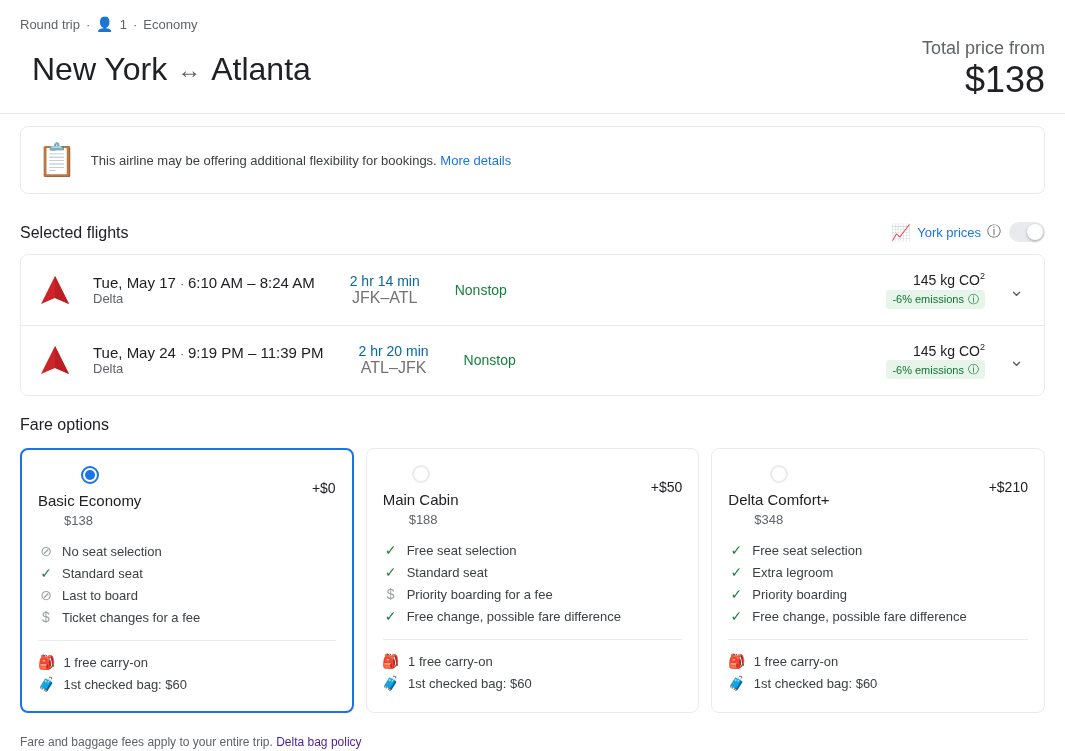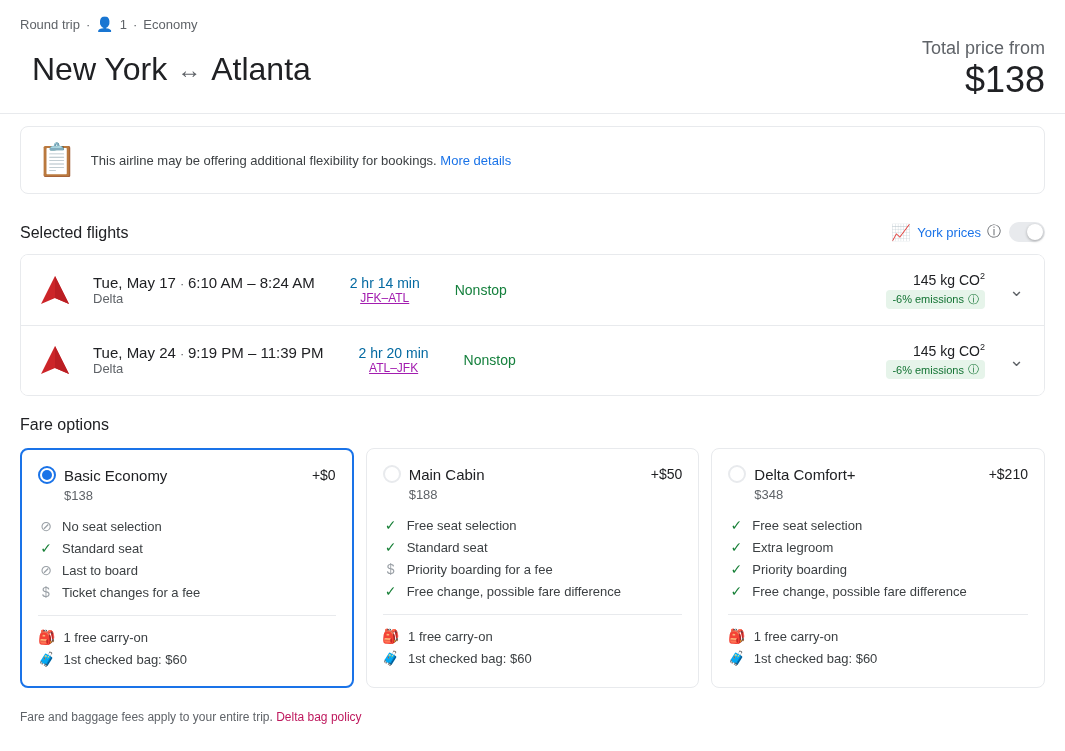--- a/index.html
+++ b/index.html
@@ -155,23 +155,22 @@
     .flight-duration {
       min-width: 100px;
       text-align: center;
     }
     .duration-text {
       font-size: 14px;
       font-weight: 500;
       color: #0369a1;
     }
     .route-code {
-      font-size: 12px;
-      color: #a21caf;
-      text-decoration: underline;
+      font-size: 16px;
+      color: #737373;
     }
     .flight-stops {
       min-width: 80px;
       font-size: 14px;
       color: #15803d;
     }
     .flight-emissions {
       flex: 1;
       text-align: right;
     }
@@ -223,20 +222,21 @@
     .fare-card-header {
       display: flex;
       align-items: center;
       justify-content: space-between;
       margin-bottom: 4px;
     }
     .fare-name-row {
       display: flex;
       align-items: center;
       gap: 8px;
+      flex-direction: column;
     }
     .radio {
       width: 18px;
       height: 18px;
       border-radius: 50%;
       border: 2px solid #e8eaed;
       flex-shrink: 0;
       position: relative;
     }
     .radio.checked {
@@ -307,21 +307,21 @@
       padding: 3px 0;
     }
     .bag-icon { font-size: 14px; color: #5f6368; }
 
     .footer-note {
       padding: 10px 20px 16px;
       font-size: 12px;
       color: #5f6368;
     }
     .footer-note a {
-      color: #be185d;
+      color: #4c1d95;
       text-decoration: none;
     }
 
     .co2-sup { font-size: 9px; vertical-align: super; }
   </style>
 </head>
 <body>
 
 <div class="header">
   <div class="trip-meta">

